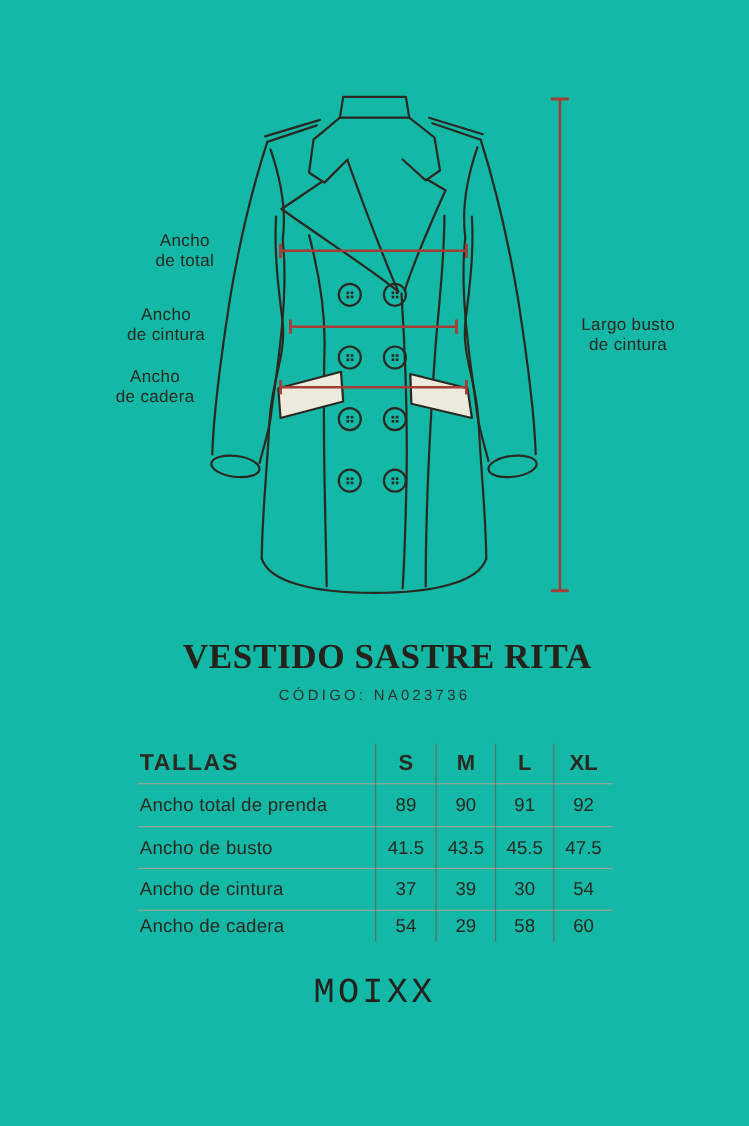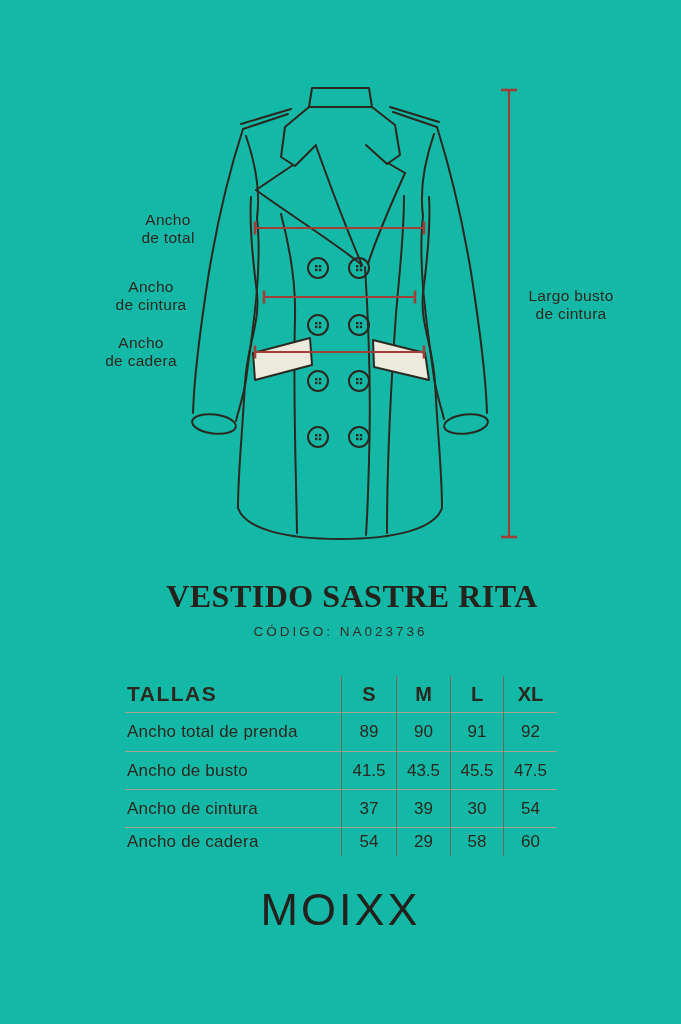--- a/index.html
+++ b/index.html
@@ -33,21 +33,21 @@
     display:flex;align-items:center;font-size:17px;color:#2B2820;
   }
   .size-table .rule{border-bottom:1.5px solid #A5A295;}
   .size-table .vline{border-left:1.5px solid #6A675C;}
   .size-table .head{font-weight:700;font-size:20px;}
   .size-table .tallas{letter-spacing:1.5px;font-size:21px;padding-left:2px;text-align:right;}
   .size-table .num{justify-content:center;}
   .size-table .lbl{padding-left:2px;letter-spacing:.2px;}
   .brand{
     position:absolute;left:0;top:884px;width:681px;text-align:center;
-    font-family:Liberation Sans, sans-serif;font-size:45px;
+    font-family:Liberation Mono, monospace;font-size:32px;
     letter-spacing:3px;color:#23211B;
   }
 </style>
 </head>
 <body>
 
 <div class="page">
 
   <div class="diagram">
     <svg width="681" height="570" viewBox="0 0 681 570">

